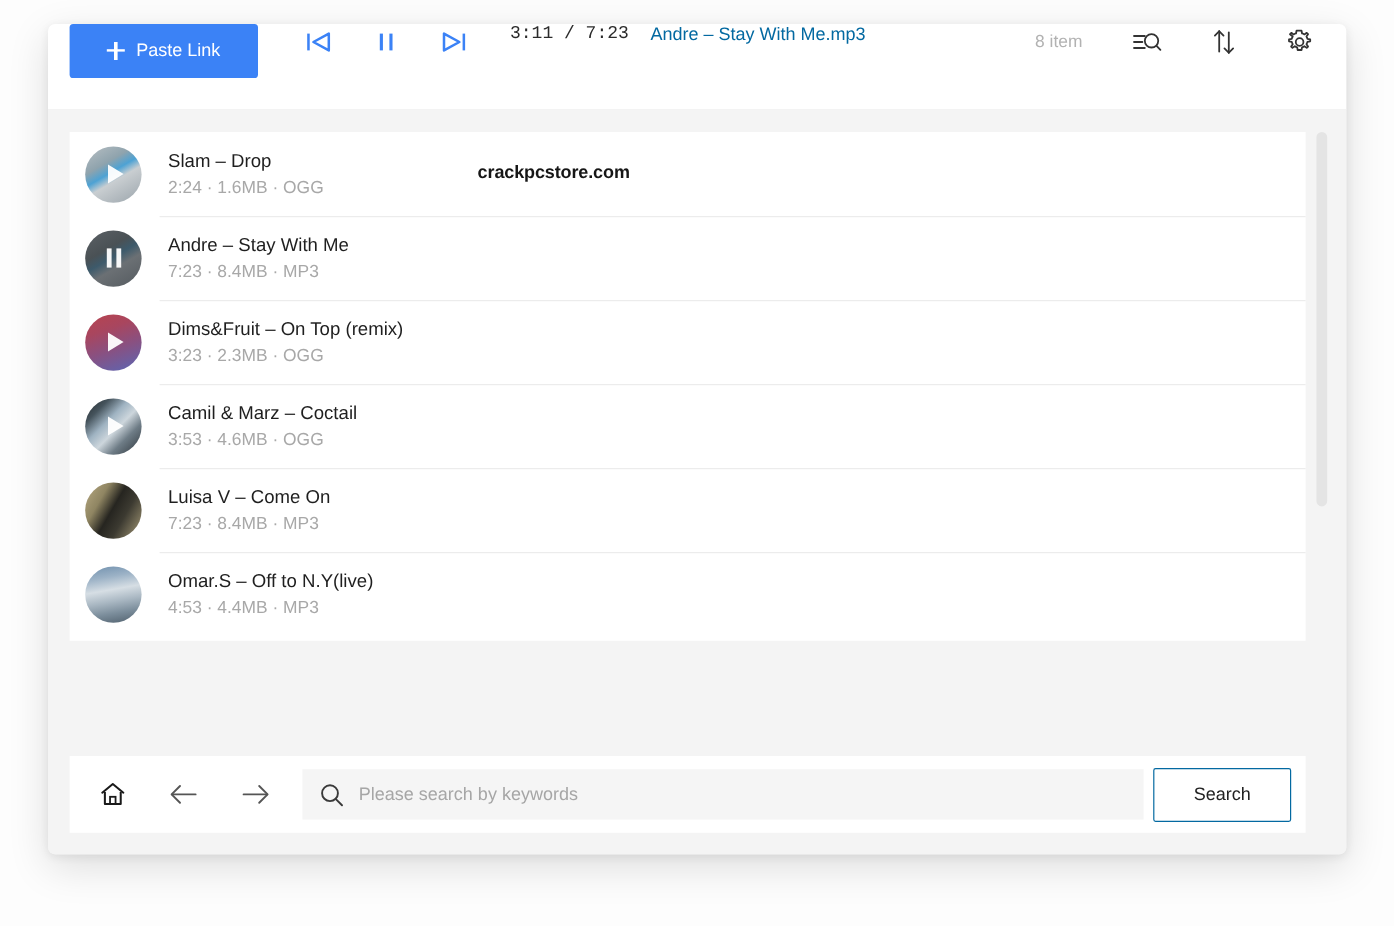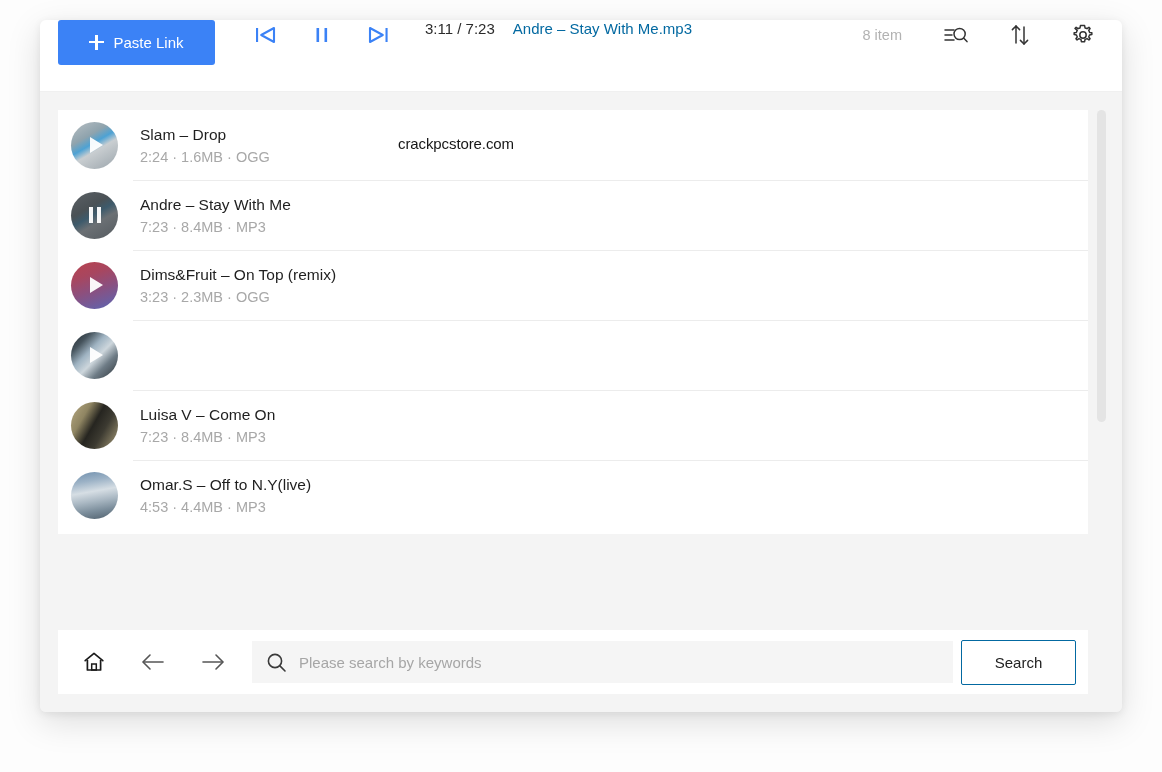--- a/index.html
+++ b/index.html
@@ -53,21 +53,21 @@
   .paste-btn .plus::after  { top:0; left:6px; height:15px; width:2.4px; }
 
   .transport { display: flex; align-items: center; gap: 24px; margin-left: 34px; }
   .tbtn {
     background:none; border:none; padding:4px; cursor:pointer;
     display:flex; align-items:center; justify-content:center;
     line-height:0;
   }
   .time-label {
     margin-left: 30px;
-    font-size: 15px; color: #2b2b2b; white-space: nowrap;
+    font-size: 15px; color: #2b2b2b; white-space: nowrap; font-family: Liberation Mono, monospace;
   }
   .now-title {
     margin-left: 18px;
     font-size: 15px; color: #0369a1; white-space: nowrap;
   }
   .tb-right {
     margin-left: auto; display: flex; align-items: center; gap: 34px;
   }
   .item-count { font-size: 14.5px; color: #b2b2b2; margin-right: 4px; }
   .ibtn { background:none; border:none; cursor:pointer; padding:3px; line-height:0; display:flex; }
@@ -122,21 +122,21 @@
   .track-meta { margin-left: 22px; }
   .track-title {
     font-size: 15.5px; color: #1f1f1f; line-height: 1.25; margin-bottom: 4px;
     white-space: nowrap;
   }
   .track-sub { font-size: 14.5px; color: #a8a8a8; white-space: nowrap; }
 
   .watermark {
     position: absolute;
     left: 340px; top: 25px;
-    font-size: 15px; font-weight: normal; color: #161616;
+    font-size: 15px; font-weight: bold; color: #161616;
     letter-spacing: -0.1px;
   }
 
   
   .scroll-track {
     position: absolute;
     right: 16px; top: 18px;
     width: 9px; height: 430px;
     border-radius: 5px;
     background: transparent;
@@ -299,20 +299,24 @@
             <div class="track-sub">3:23 · 2.3MB · OGG</div>
           </div>
         </div>
 
         <div class="track-row">
           <div class="divider-line" style="width:1005px;"></div>
           <div class="thumb" style="background:linear-gradient(135deg,#1d2327 0%,#46545d 22%,#9fb3c2 40%,#cdd6dc 55%,#6e7c86 72%,#2b3238 100%);">
             <span class="glyph">
                 <i class="play-tri"></i>
               </span>
+          </div>
+          <div class="track-meta">
+            <div class="track-title">Camil &amp; Marz – Coctail</div>
+            <div class="track-sub">3:53 · 4.6MB · OGG</div>
           </div>
         </div>
 
         <div class="track-row">
           <div class="divider-line" style="width:1005px;"></div>
           <div class="thumb" style="background:linear-gradient(120deg,#b9ab84 0%,#8f8562 28%,#262520 48%,#3c3a31 66%,#a99d79 100%);"></div>
           <div class="track-meta">
             <div class="track-title">Luisa V – Come On</div>
             <div class="track-sub">7:23 · 8.4MB · MP3</div>
           </div>

